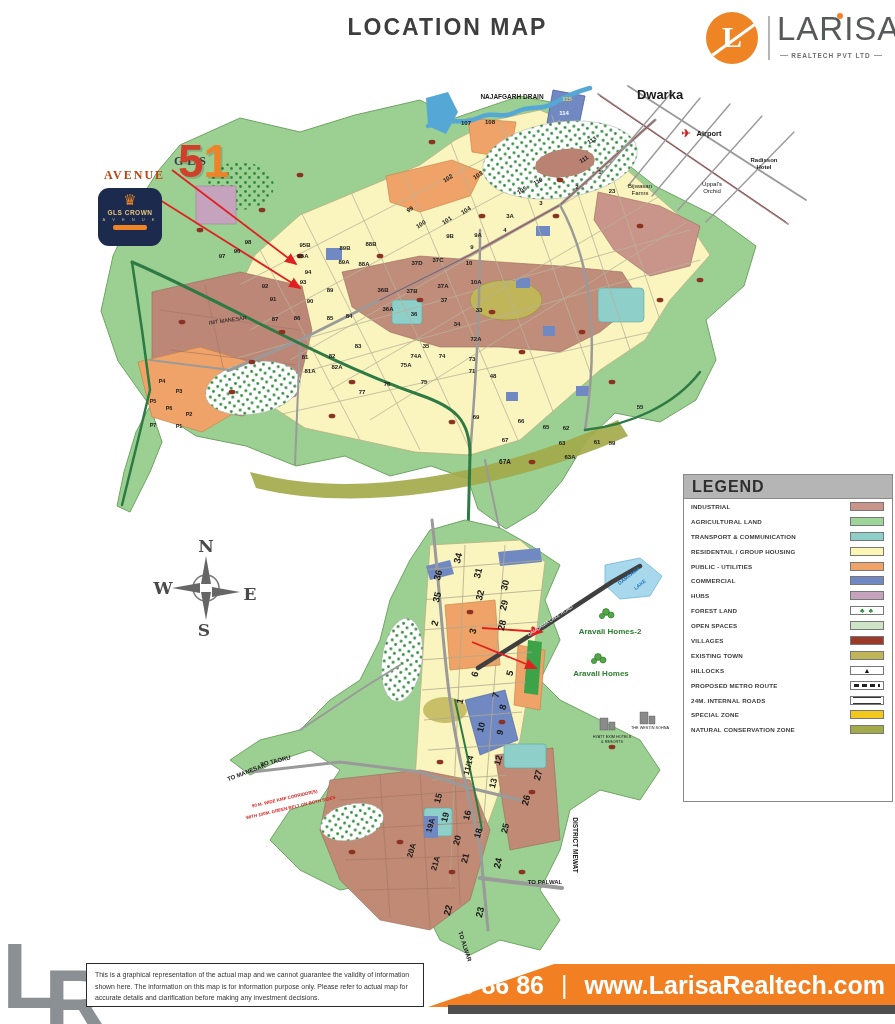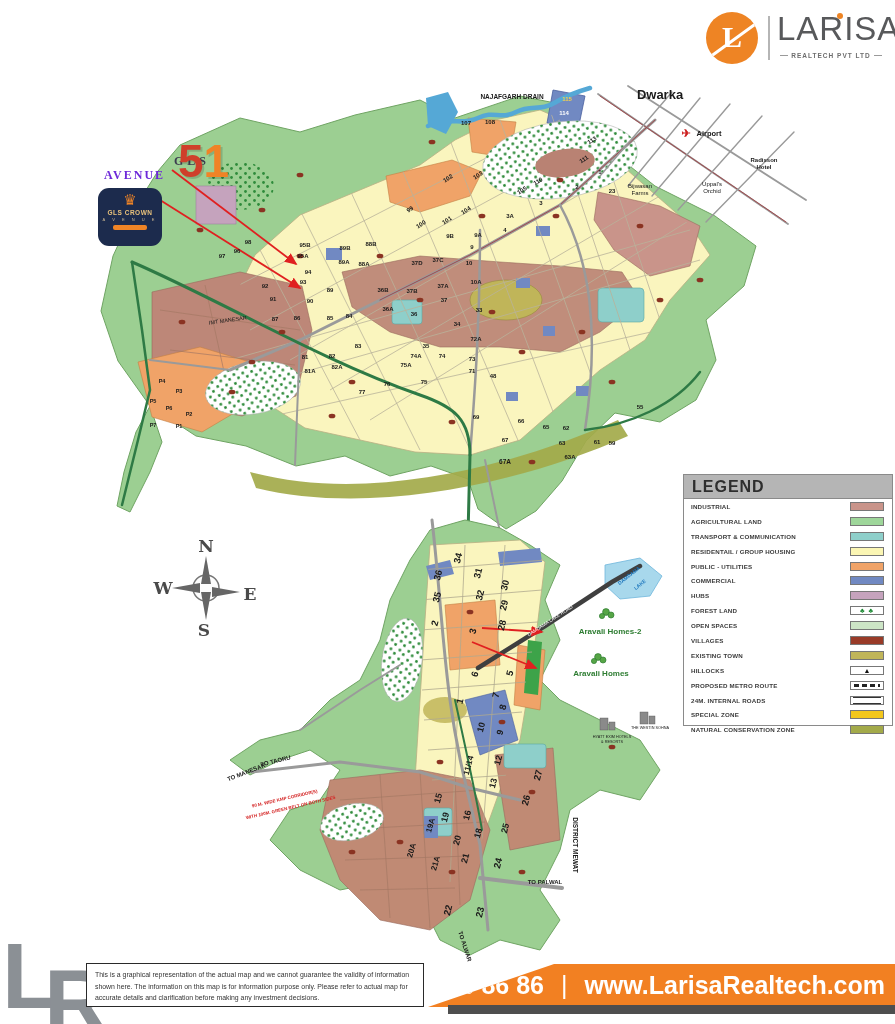--- a/index.html
+++ b/index.html
@@ -22,32 +22,32 @@
         letter-spacing:1px;font-weight:normal;}
   #larisa .idot{position:absolute;left:139px;top:5px;width:6px;height:6px;border-radius:50%;background:#ee8424;}
   #larisa .tagrow{position:absolute;left:82px;top:44px;width:102px;display:flex;align-items:center;gap:3px;}
   #larisa .tagrow .ln{flex:1;height:1px;background:#9a9a9a;}
   #larisa .tagrow .tg{font-size:6.5px;letter-spacing:1px;color:#6d6d6d;font-weight:bold;white-space:nowrap;}
   
   #gls{position:absolute;left:98px;top:142px;width:110px;height:108px;}
   #gls .g1{position:absolute;left:28px;top:12px;font-family:"Liberation Serif",serif;font-weight:bold;
         font-size:12px;letter-spacing:4px;color:#3c3c50;margin-left:48px;}
   #gls .g2{position:absolute;left:6px;top:26px;font-family:"Liberation Serif",serif;font-weight:bold;
-        font-size:12px;letter-spacing:2px;color:#6d28d9;}
+        font-size:12px;letter-spacing:2px;color:#c2410c;}
   #gls .num{position:absolute;left:58px;top:-4px;font-size:46px;font-weight:bold;line-height:1;
         text-shadow:2px 2px 0 rgba(0,0,0,0.15);margin-left:22px;}
   #gls .num .n5{color:#cf3f2a;} #gls .num .n1{color:#f08326;}
   #gls .badge{position:absolute;left:0px;top:46px;width:64px;height:58px;background:#1c2b4d;
         border-radius:11px;text-align:center;color:#e9c27b;}
   #gls .badge .crown{font-size:15px;color:#ef8426;line-height:1.2;margin-top:3px;}
   #gls .badge .bt{font-size:6.5px;font-weight:bold;letter-spacing:0.5px;color:#e9c27b;}
   #gls .badge .bs{font-size:4px;letter-spacing:3px;color:#cbb894;margin-top:1px;}
   #gls .badge .pill{width:34px;height:5px;background:#ef8426;border-radius:2px;margin:3px auto 0;}
   
-  #legend{position:absolute;left:683px;top:474px;width:210px;height:252px;background:#fff;
+  #legend{position:absolute;left:683px;top:474px;width:210px;height:328px;background:#fff;
         border:1px solid #8a8a8a;box-sizing:border-box;}
   #legend .hd{height:23px;background:#b5b5b5;border-bottom:1px solid #8a8a8a;display:flex;align-items:center;
         padding-left:8px;font-size:16px;font-weight:bold;color:#2e2e2e;letter-spacing:1px;}
   #legend .row{display:flex;align-items:center;justify-content:space-between;height:14.9px;padding:0 8px 0 7px;}
   #legend .lbl{font-size:6.2px;font-weight:bold;color:#3a3a3a;letter-spacing:0.2px;}
   #legend .sw{width:34px;height:9px;border:0.5px solid #777;box-sizing:border-box;background:#fff;
         display:flex;align-items:center;justify-content:center;overflow:hidden;}
   #legend .sw .tree{font-size:7px;color:#1d8a34;line-height:1;letter-spacing:1px;}
   #legend .sw .hill{font-size:7px;color:#111;line-height:1;}
   #legend .sw .dash{width:26px;height:3px;background:repeating-linear-gradient(90deg,#222 0 5px,transparent 5px 8px);}
@@ -441,20 +441,21 @@
         <text x="276" y="763" font-size="6" fill="#1a1a1a" text-anchor="middle" font-family="&quot;Liberation Sans&quot;, sans-serif" font-weight="bold" transform="rotate(-14 276 763)">TO TAORU</text>
         <text x="247" y="774" font-size="6" fill="#1a1a1a" text-anchor="middle" font-family="&quot;Liberation Sans&quot;, sans-serif" font-weight="bold" transform="rotate(-21 247 774)">TO MANESAR</text>
         <text x="285" y="800" font-size="4.5" fill="#d42424" text-anchor="middle" font-family="&quot;Liberation Sans&quot;, sans-serif" font-weight="bold" transform="rotate(-13 285 800)">90 M. WIDE KMP CORRIDOR(S)</text>
         <text x="291" y="809" font-size="4.5" fill="#d42424" text-anchor="middle" font-family="&quot;Liberation Sans&quot;, sans-serif" font-weight="bold" transform="rotate(-13 291 809)">WITH 100M. GREEN BELT ON BOTH SIDES</text>
         <text x="545" y="884" font-size="6" fill="#1a1a1a" text-anchor="middle" font-family="&quot;Liberation Sans&quot;, sans-serif" font-weight="bold">TO PALWAL</text>
         <text x="573" y="845" font-size="6.5" fill="#1a1a1a" text-anchor="middle" font-family="&quot;Liberation Sans&quot;, sans-serif" font-weight="bold" transform="rotate(90 573 845)">DISTRICT MEWAT</text>
         <text x="463" y="947" font-size="6" fill="#1a1a1a" text-anchor="middle" font-family="&quot;Liberation Sans&quot;, sans-serif" font-weight="bold" transform="rotate(72 463 947)">TO ALWAR</text>
       </g>
 </svg>
 
+<div id="title">LOCATION MAP</div>
 
 <div id="larisa">
   <div class="circle">
     <div class="L">L</div>
     <div class="swoosh"></div>
   </div>
   <div class="sep"></div>
   <div class="name">LARISA</div>
   <div class="idot"></div>
   <div class="tagrow">

